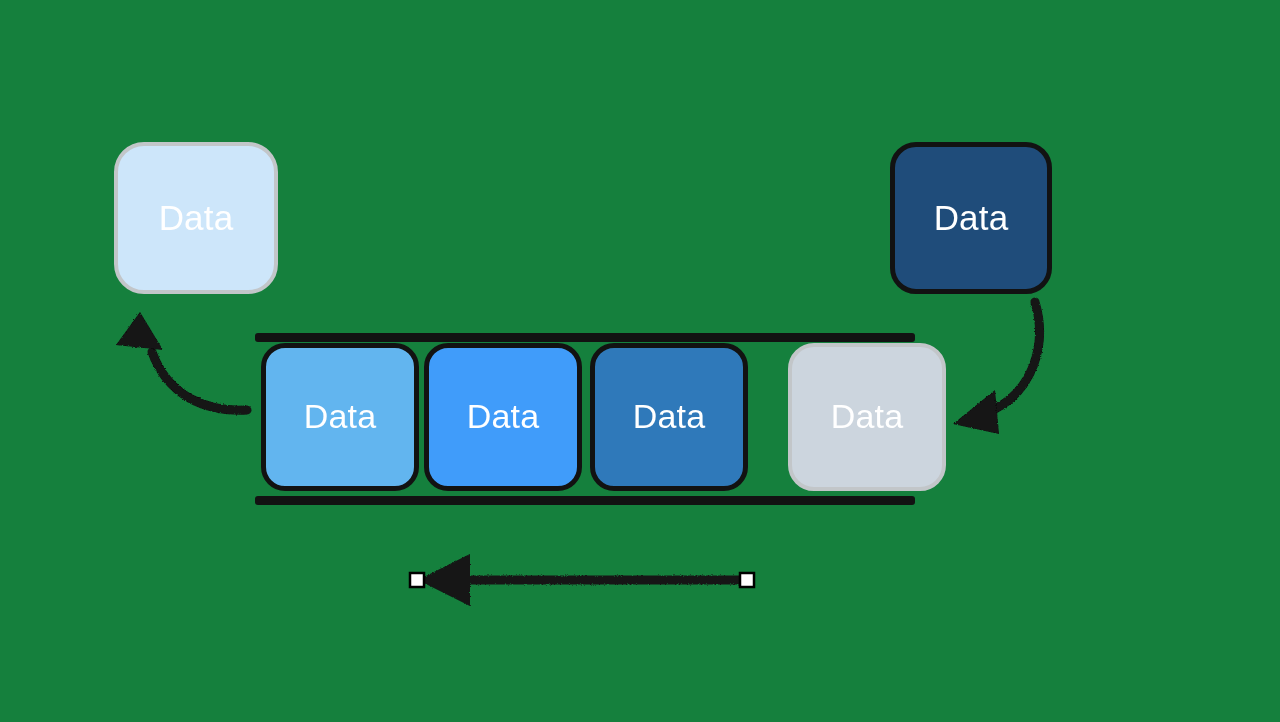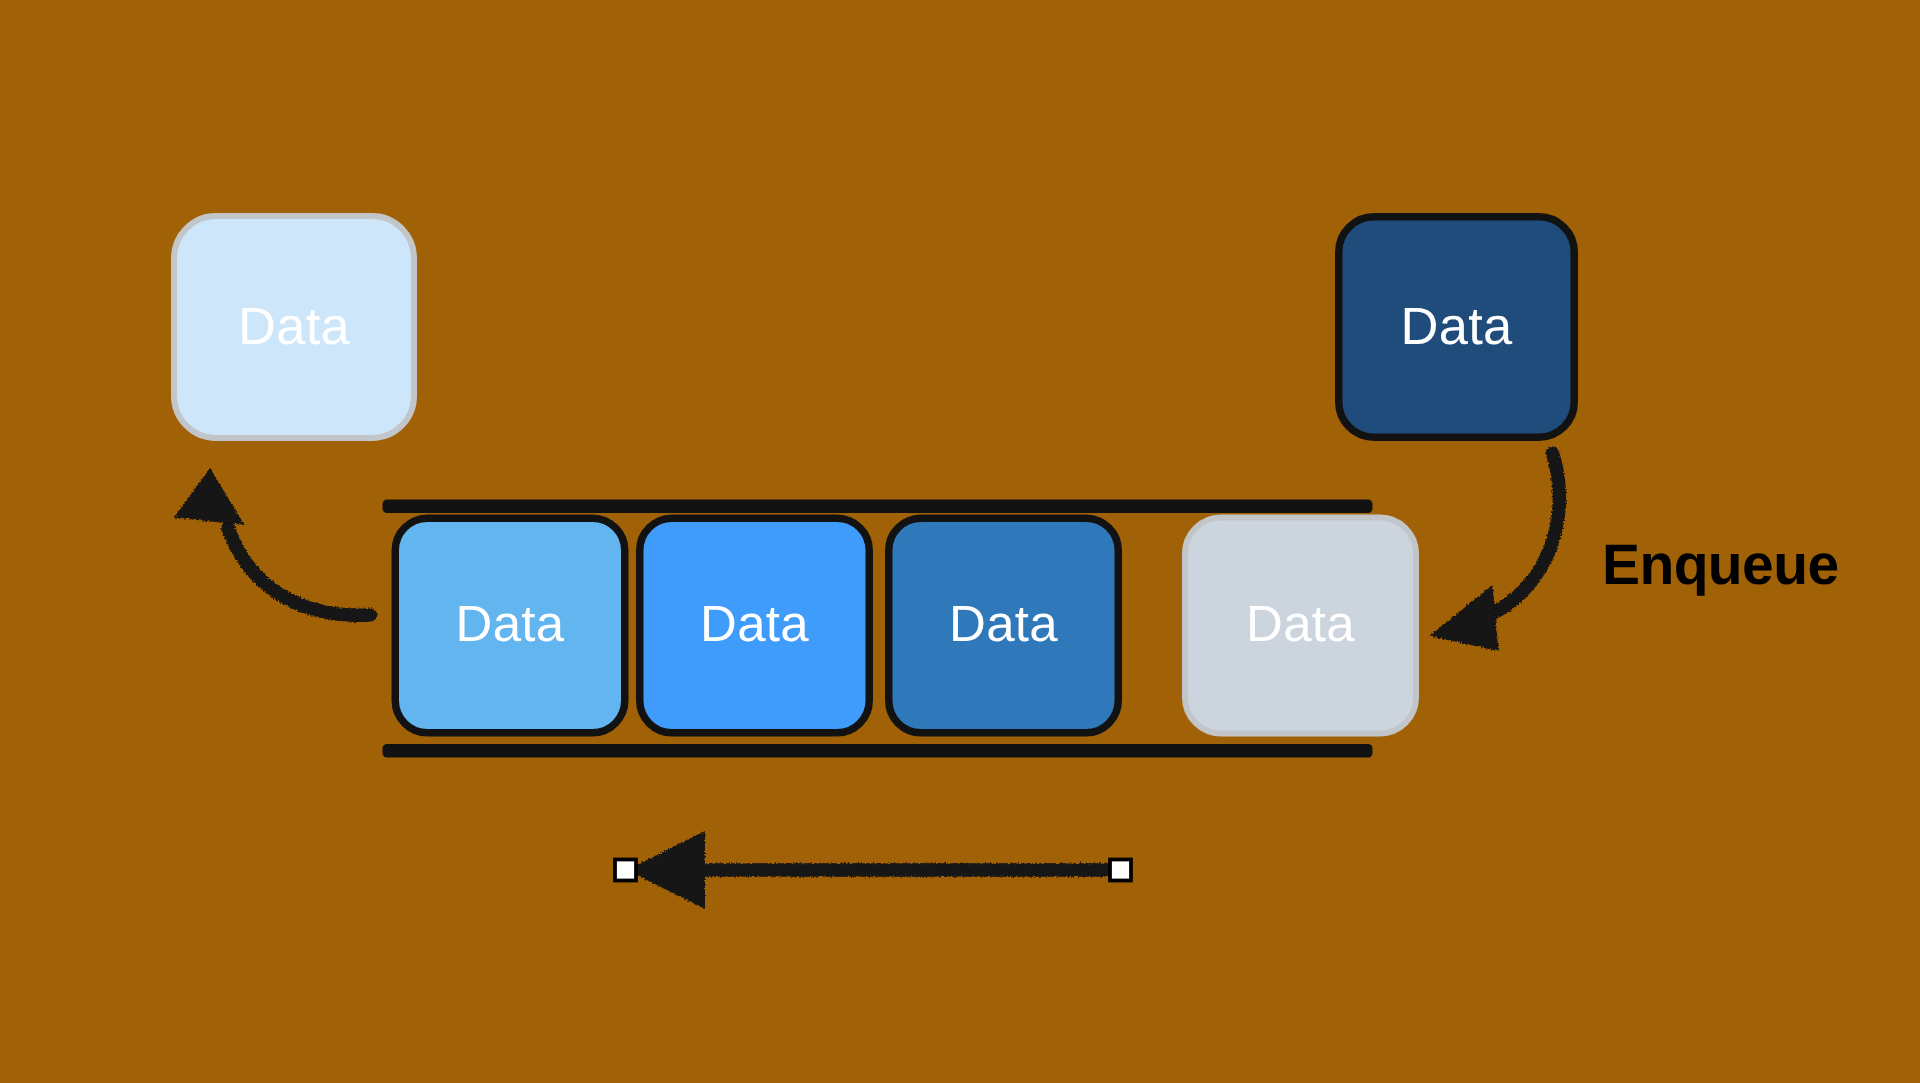--- a/index.html
+++ b/index.html
@@ -120,32 +120,31 @@
   .fill-ink { fill: #121212; stroke: none; }
   .handle {
     fill: #ffffff;
     stroke: #000000;
     stroke-width: 2.5;
   }
 </style>
 </head>
 <body>
 
-<div id="canvas" style="background: #a16207;">
+<div id="canvas" style="background: #15803d;">
 
   <div class="databox sketch-border-gray" id="box-dequeued" style="background: rgb(205, 230, 250); border-color: rgb(194, 198, 201);">
     <span class="lbl">Data</span>
   </div>
 
 
   <div class="databox sketch-border" id="box-incoming" style="background: rgb(31, 76, 122); border-color: rgb(18, 18, 18);">
     <span class="lbl">Data</span>
   </div>
 
-  <div class="oplabel" id="label-enqueue">Enqueue</div>
 
   <div id="queue-rail-top"></div>
   <div id="queue-rail-bottom"></div>
 
   <div class="databox queue-slot sketch-border" id="queue-slot-0" style="background: rgb(98, 181, 239); border-color: rgb(18, 18, 18);">
     <span class="lbl">Data</span>
   </div>
 
   <div class="databox queue-slot sketch-border" id="queue-slot-1" style="background: rgb(64, 156, 250); border-color: rgb(18, 18, 18);">
     <span class="lbl">Data</span>

